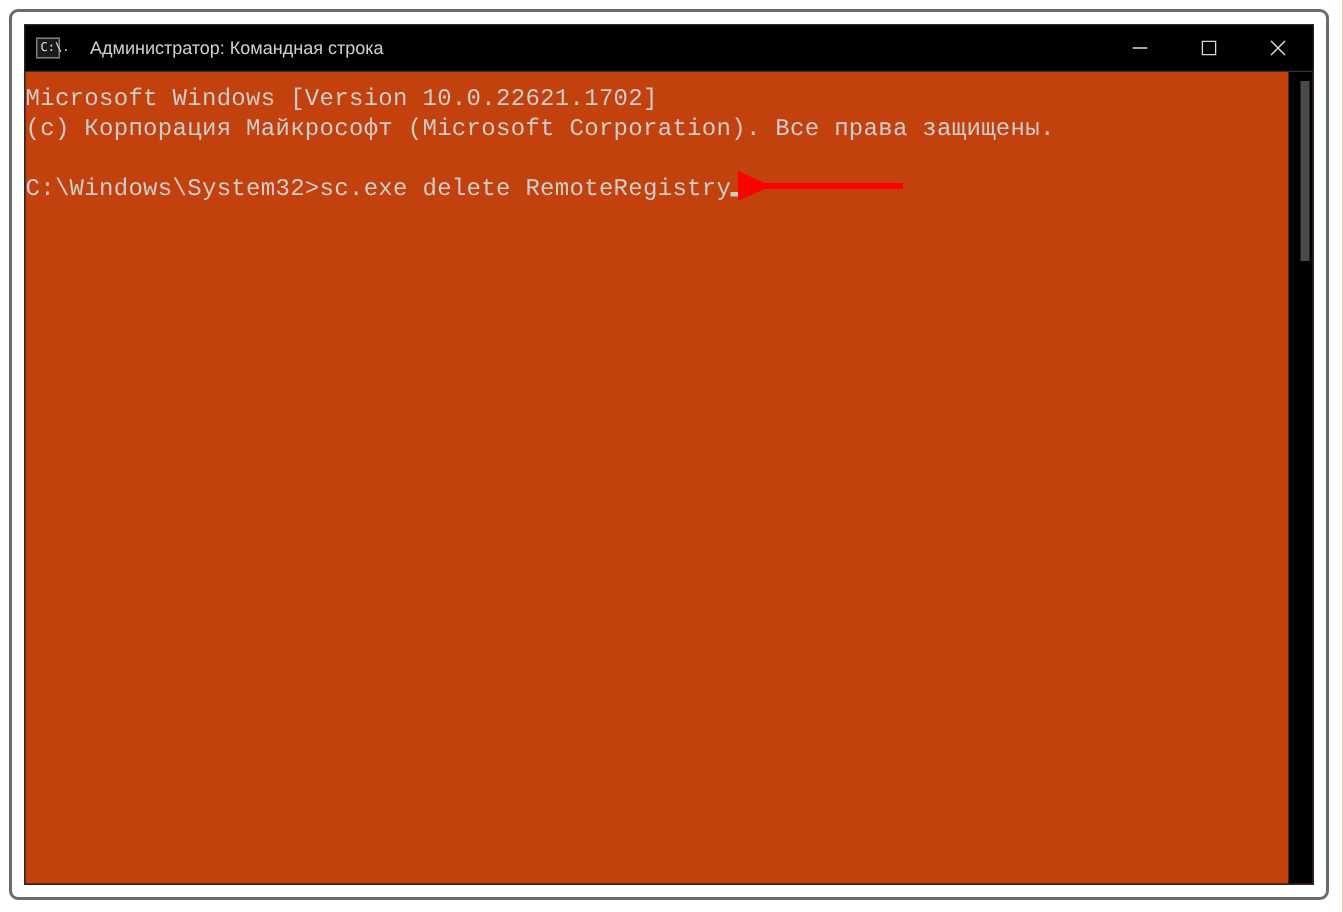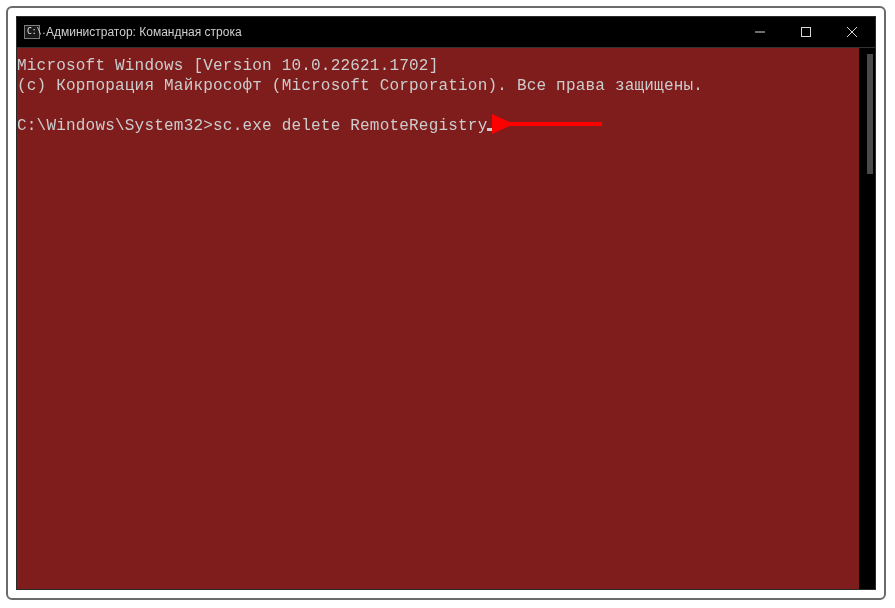--- a/index.html
+++ b/index.html
@@ -54,21 +54,21 @@
     align-items: center;
     justify-content: flex-start;
     padding-left: 2px;
     box-sizing: border-box;
     color: #e8e8e8;
     font-size: 8px;
     line-height: 8px;
     font-family: Consolas, monospace;
   }
   .titlebar .title-text {
-    margin-left: 6px;
+    margin-left: 20px;
     white-space: nowrap;
   }
   .win-controls {
     position: absolute;
     right: 0;
     top: 0;
     height: 30px;
     display: flex;
   }
   .win-btn {
@@ -81,21 +81,21 @@
   }
   .win-btn svg { display: block; }
   .separator {
     height: 1px;
     background: #333333;
     flex-shrink: 0;
   }
   .terminal-area {
     position: relative;
     flex: 1 1 auto;
-    background: #7f1d1d;
+    background: #c2410c;
   }
   .terminal {
     position: absolute;
     left: 0;
     right: 16px;
     top: 0;
     bottom: 0;
     padding: 8px 0 8px 0;
     font-family: Consolas, "Courier New", monospace;
     font-size: 16px;

